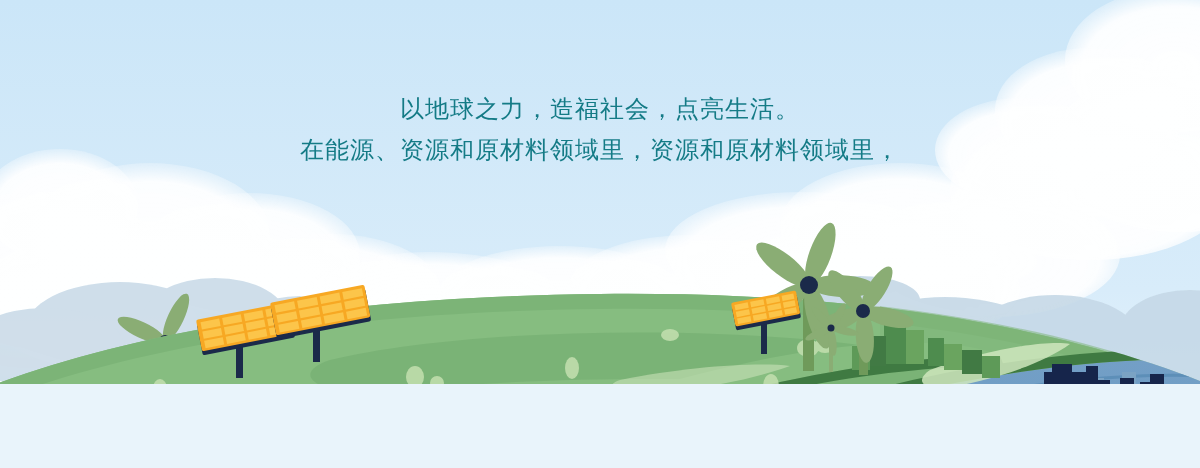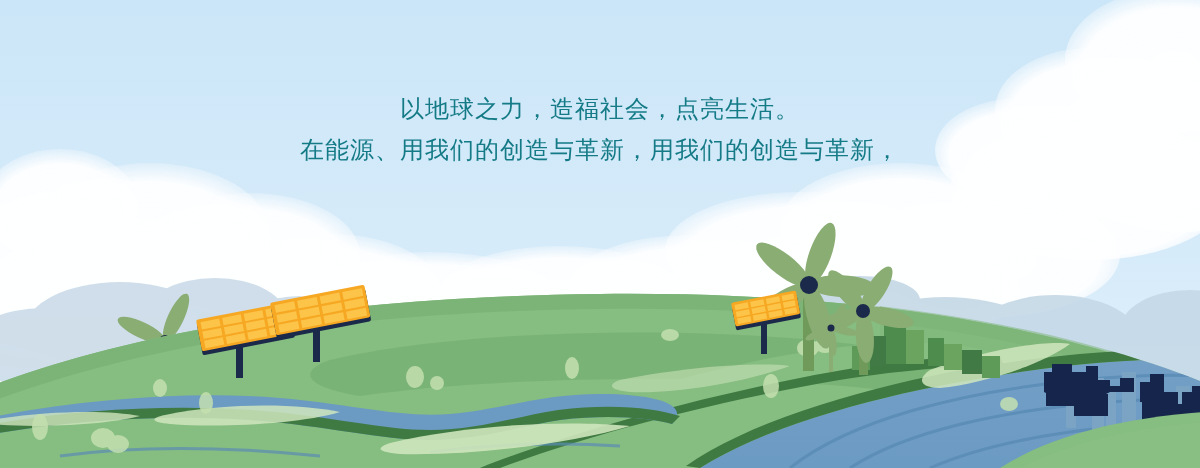--- a/index.html
+++ b/index.html
@@ -2,21 +2,21 @@
 <html><head>
 <meta charset="utf-8">
 <style>
   html,body{margin:0;padding:0;}
   body{
     width:1200px;height:468px;
     font-family:"Liberation Sans","DejaVu Sans",sans-serif;
     overflow:hidden;background:#e9f4fb;
   }
   #banner{
-    position:relative;width:1200px;height:468px;overflow:hidden;
+    position:relative;width:1200px;height:384px;overflow:hidden;
   }
   #scene{position:absolute;inset:0;width:1200px;height:468px;display:block;}
   #tagline{
     position:absolute;left:0;top:88px;width:1200px;
     text-align:center;pointer-events:none;
   }
   #tagline .line{
     display:block;
     font-size:24px;
     line-height:41px;
@@ -345,16 +345,16 @@
       </g>
 
       <path d="M1000 468 C 1060 430 1140 414 1240 410 L1240 468 Z" fill="#86bd80"></path>
       <path d="M1020 468 C 1080 438 1150 424 1240 420 L1240 468 Z" fill="#8cc184" opacity="0.7"></path>
 
     </g>
   </svg>
 
   <div id="tagline">
     <span class="line">以地球之力，造福社会，点亮生活。</span>
-    <span class="line">在能源、用我们的创造与革新，用我们的创造与革新，</span>
+    <span class="line">在能源、资源和原材料领域里，资源和原材料领域里，</span>
   </div>
 
 </div>
 
 </body></html>

